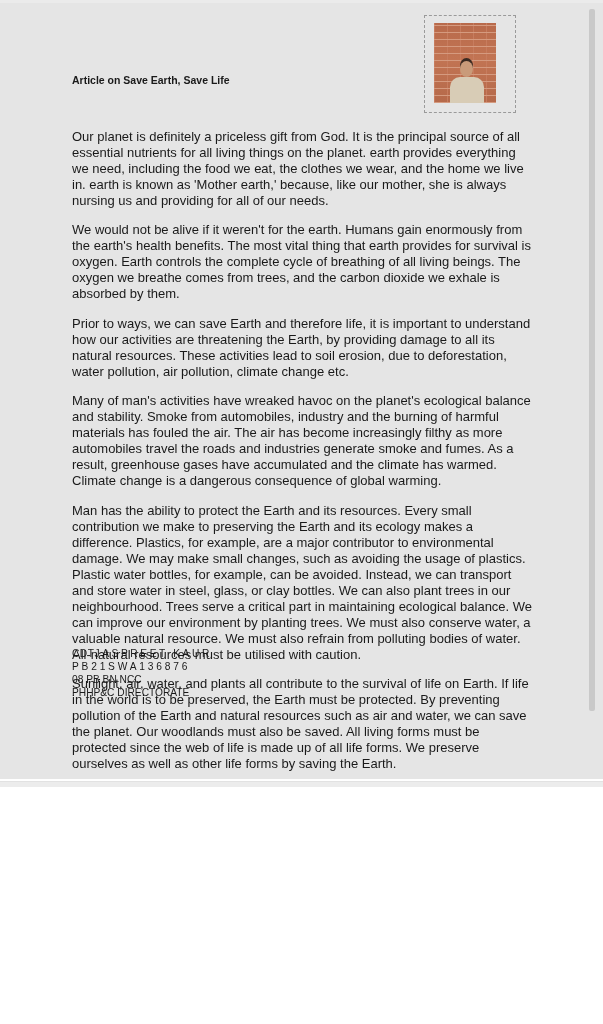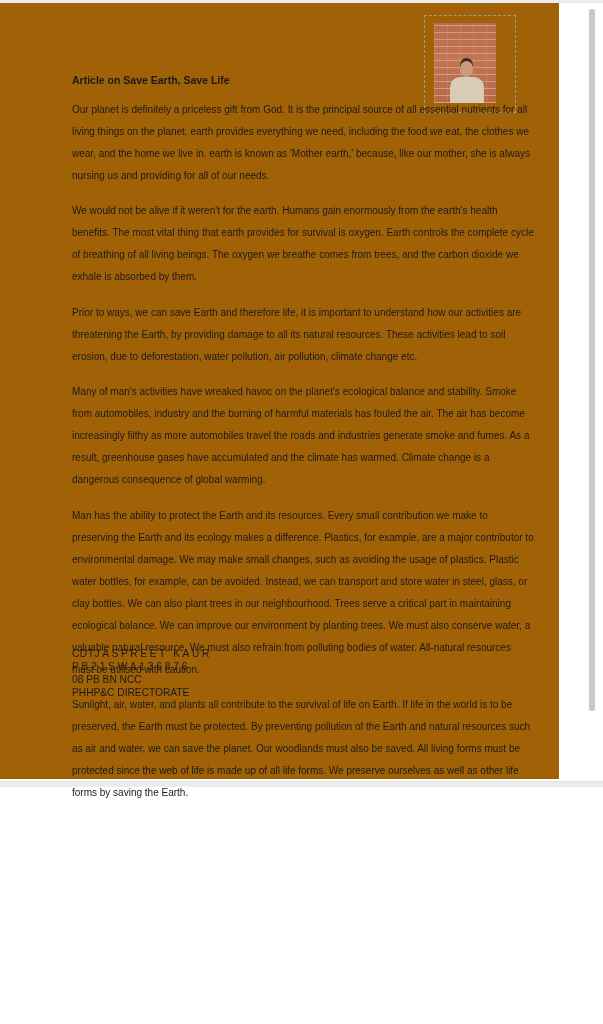--- a/index.html
+++ b/index.html
@@ -17,22 +17,22 @@
     }
     .top-rule {
       position: absolute;
       left: 0; top: 0;
       width: 603px; height: 3px;
       background: #ebebeb;
     }
     .page {
       position: absolute;
       left: 0; top: 3px;
-      width: 559px; height: 776px;
-      background: #a16207;
+      width: 603px; height: 776px;
+      background: #e5e5e5;
     }
     .page-bottom-rule {
       position: absolute;
       left: 0; top: 781px;
       width: 603px; height: 5px;
       background: #ececec;
       border-top: 1px solid #e2e2e2;
     }
     .scrollbar-track {
       position: absolute;
@@ -80,24 +80,24 @@
     }
     .title {
       position: absolute;
       left: 72px; top: 71px;
       font-size: 10.5px;
       font-weight: bold;
       white-space: nowrap;
     }
     .body-text {
       position: absolute;
-      left: 72px; top: 96px;
+      left: 72px; top: 126px;
       width: 462px;
-      font-size: 10px;
-      line-height: 22px;
+      font-size: 13px;
+      line-height: 16px;
     }
     .body-text p {
       margin: 0 0 13.4px 0;
     }
     .signature {
       position: absolute;
       left: 72px; top: 644px;
       font-size: 10.2px;
       line-height: 13px;
     }

